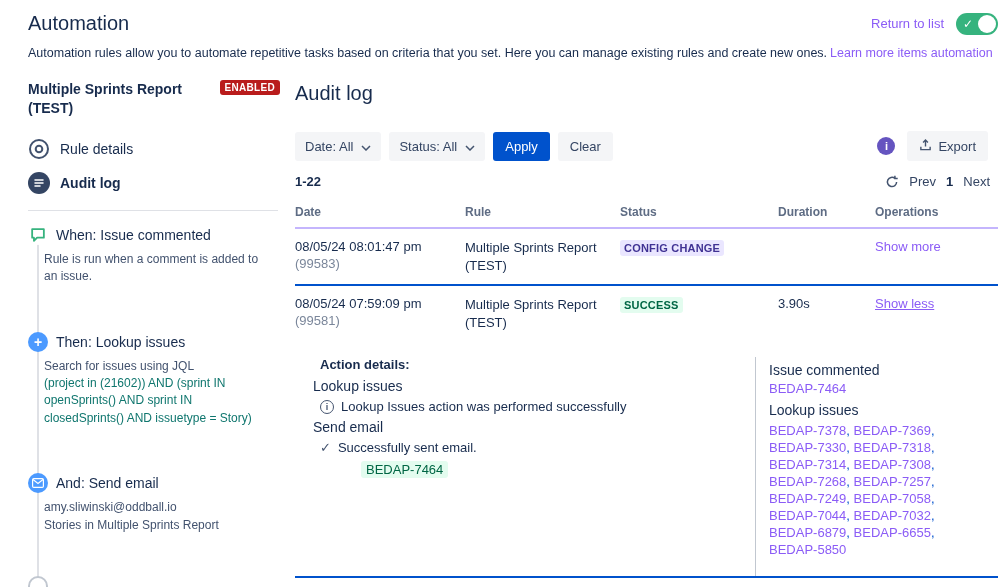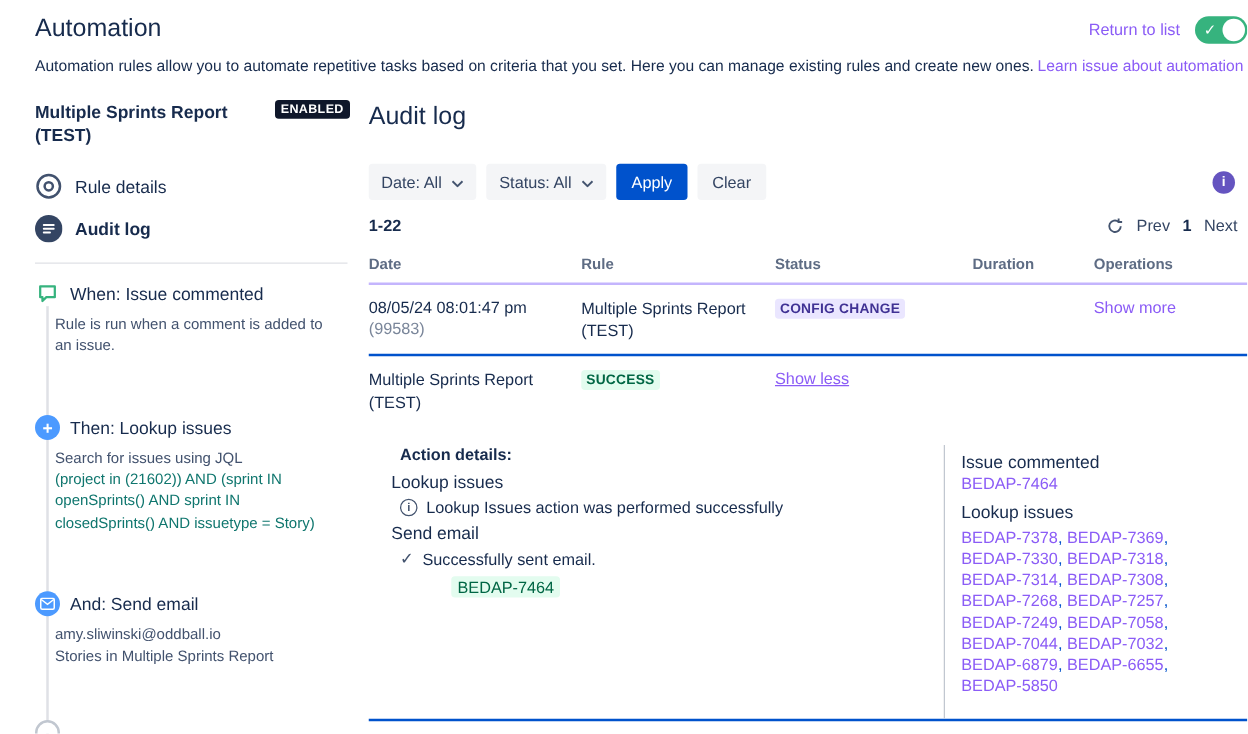--- a/index.html
+++ b/index.html
@@ -16,21 +16,21 @@
   .toggle-check { position:absolute; left:7px; top:3px; color:#fff; font-size:12px; line-height:16px; }
   .toggle-knob { position:absolute; right:2px; top:2px; width:18px; height:18px; border-radius:50%; background:#fff; }
 
   .description { position:absolute; left:28px; top:46px; font-size:12.5px; white-space:nowrap; color:#172B4D; }
   .learn-more { margin-left:3px; }
 
   
   .sidebar { position:absolute; left:28px; top:80px; width:252px; }
   .rule-header { display:flex; align-items:flex-start; }
   .rule-name { width:178px; font-size:14px; font-weight:700; line-height:1.35; }
-  .enabled-badge { margin-left:auto; background:#0f172a; color:#fff; font-size:10px; font-weight:700; padding:2px 5px; border-radius:3px; letter-spacing:.3px; }
+  .enabled-badge { margin-left:auto; background:#b91c1c; color:#fff; font-size:10px; font-weight:700; padding:2px 5px; border-radius:3px; letter-spacing:.3px; }
   .nav { margin-top:20px; display:flex; flex-direction:column; gap:12px; }
   .nav-item { display:flex; align-items:center; gap:10px; font-size:14px; cursor:pointer; }
   .nav-item.selected { font-weight:700; }
   .nav-icon { width:22px; height:22px; flex:0 0 22px; display:flex; align-items:center; justify-content:center; }
   .divider { border:none; border-top:1px solid #DFE1E6; margin:16px 0 14px; width:250px; }
 
   .steps { position:relative; }
   .connector { position:absolute; left:9px; top:12px; width:2px; height:500px; background:#DFE1E6; }
   .step { position:relative; margin-bottom:46px; cursor:pointer; }
   .step-head { display:flex; align-items:center; gap:8px; }
@@ -97,21 +97,21 @@
     <h1 class="page-title">Automation</h1>
     <div class="header-right">
       <a class="return-link">Return to list</a>
       <div class="toggle">
         <span class="toggle-check">✓</span>
         <span class="toggle-knob"></span>
       </div>
     </div>
   </div>
 
-  <p class="description"><span>Automation rules allow you to automate repetitive tasks based on criteria that you set. Here you can manage existing rules and create new ones.</span><a class="learn-more">Learn issue about automation</a></p>
+  <p class="description"><span>Automation rules allow you to automate repetitive tasks based on criteria that you set. Here you can manage existing rules and create new ones.</span><a class="learn-more">Learn more items automation</a></p>
 
   <aside class="sidebar">
     <div class="rule-header">
       <div class="rule-name">Multiple Sprints Report (TEST)</div>
       <span class="enabled-badge">ENABLED</span>
     </div>
 
     <nav class="nav">
       <div class="nav-item">
         <span class="nav-icon">
@@ -198,20 +198,27 @@
         <span><svg width="10" height="6" viewBox="0 0 10 6">
               <path d="M1 1l4 4 4-4" fill="none" stroke="#44546F" stroke-width="1.5"></path>
             </svg></span>
       </div>
       <button class="btn btn-primary">Apply</button>
       <button class="btn btn-subtle">Clear</button>
       <div class="filter-right">
         <span class="info-circle">
             <span>i</span>
           </span>
+        <button class="btn btn-subtle export-btn">
+          <span><svg width="13" height="13" viewBox="0 0 14 14">
+                <path d="M7 9.2V2.2M4.4 4.8L7 2.2l2.6 2.6" fill="none" stroke="#44546F" stroke-width="1.5"></path>
+                <path d="M2 9.5v3h10v-3" fill="none" stroke="#44546F" stroke-width="1.5"></path>
+              </svg></span>
+          <span>Export</span>
+        </button>
       </div>
     </div>
 
     <div class="pagination-row">
       <span class="range">1-22</span>
       <div class="pager">
         <span class="refresh">
           <svg width="14" height="14" viewBox="0 0 14 14">
               <path d="M11.6 7A4.6 4.6 0 1 1 9.9 3.4" fill="none" stroke="#44546F" stroke-width="1.5"></path>
               <path d="M9.9 0.8v2.8h2.8" fill="none" stroke="#44546F" stroke-width="1.5"></path>
@@ -237,22 +244,27 @@
           <div>08/05/24 08:01:47 pm</div>
           <div class="sub">(99583)</div>
         </div>
         <div class="cell-rule">Multiple Sprints Report (TEST)</div>
         <div><span class="lozenge lz-purple">CONFIG CHANGE</span></div>
         <div></div>
         <div><a class="op-link">Show more</a></div>
       </div>
 
       <div class="t-row">
+        <div class="cell-date">
+          <div>08/05/24 07:59:09 pm</div>
+          <div class="sub">(99581)</div>
+        </div>
         <div class="cell-rule">Multiple Sprints Report (TEST)</div>
         <div><span class="lozenge lz-green">SUCCESS</span></div>
+        <div>3.90s</div>
         <div><a class="op-link underline">Show less</a></div>
       </div>
 
       <div class="detail">
         <div class="detail-left">
           <div class="section-title">Action details:</div>
           <div class="detail-heading">Lookup issues</div>
           <div class="msg-line">
             <span class="info-outline">
                 <span>i</span>

